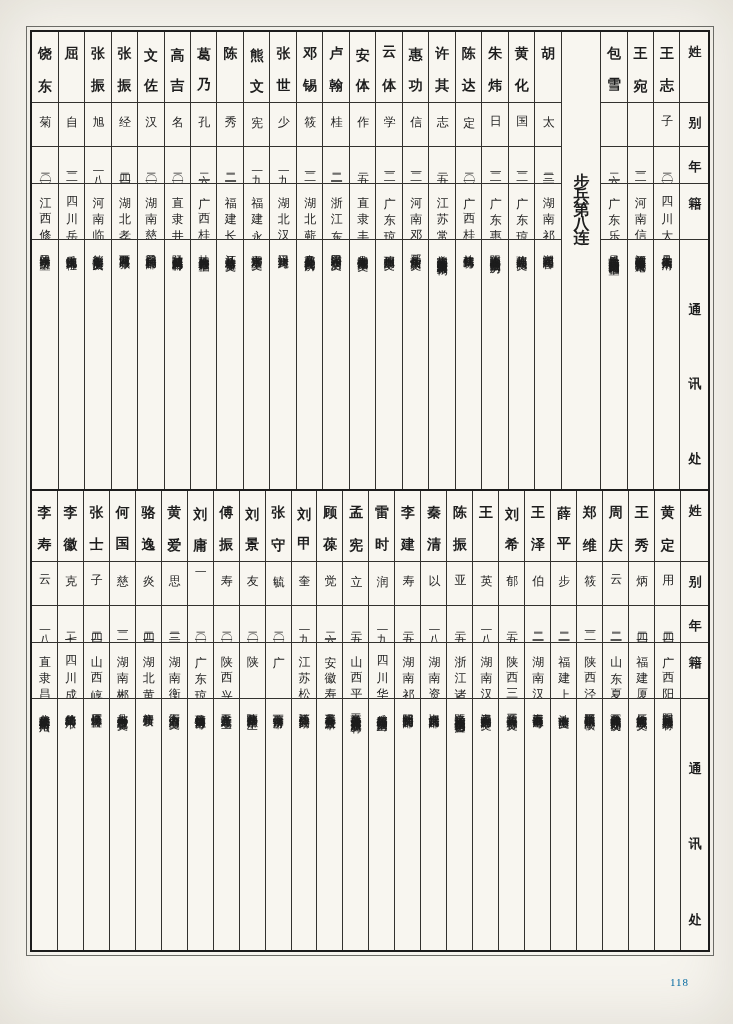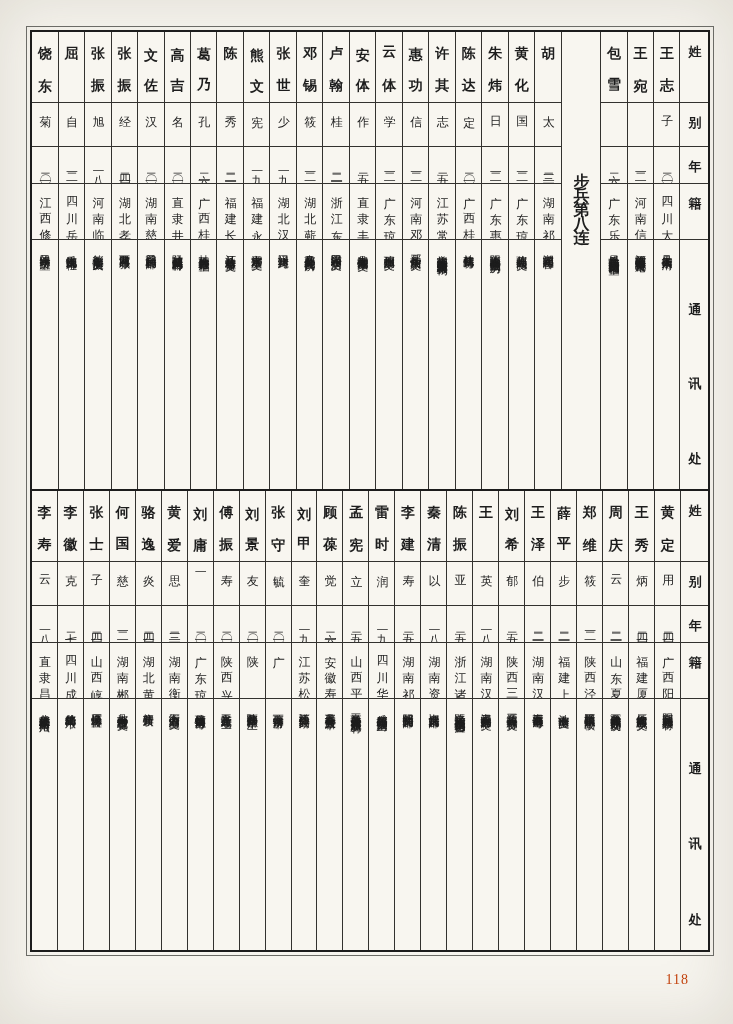--- a/index.html
+++ b/index.html
@@ -84,22 +84,22 @@
   .divider-label {
     display:block;
     writing-mode:vertical-rl; text-orientation:upright;
     font-size:16px; font-weight:700;
     margin:0 auto; padding-top:128px;
     letter-spacing:14px;
   }
   .page-number {
     position:absolute;
     right:44px; bottom:36px;
-    font-size:14px; letter-spacing:1px;
-    color:#c2410c;
+    font-size:11px; letter-spacing:1px;
+    color:#0369a1;
   }
 </style>
 </head>
 <body>
 
 <div class="page">
   <div class="frame">
     <div class="section section-top" id="section-top">
         <div class="col col-header">
           <div class="cell cell-name">

